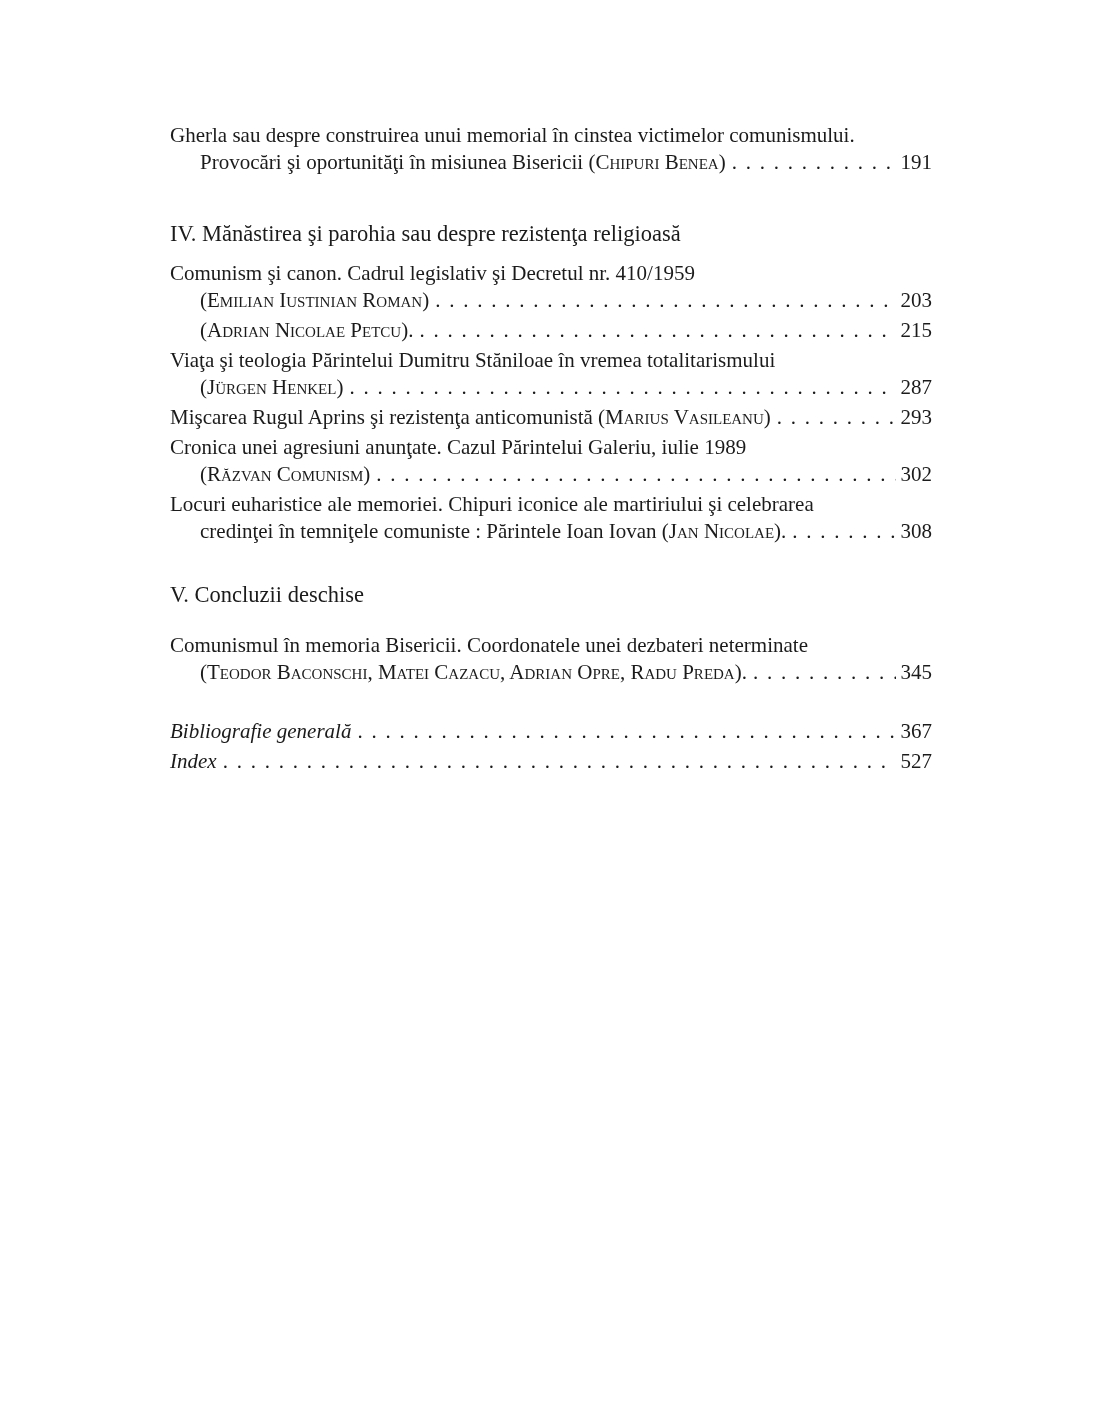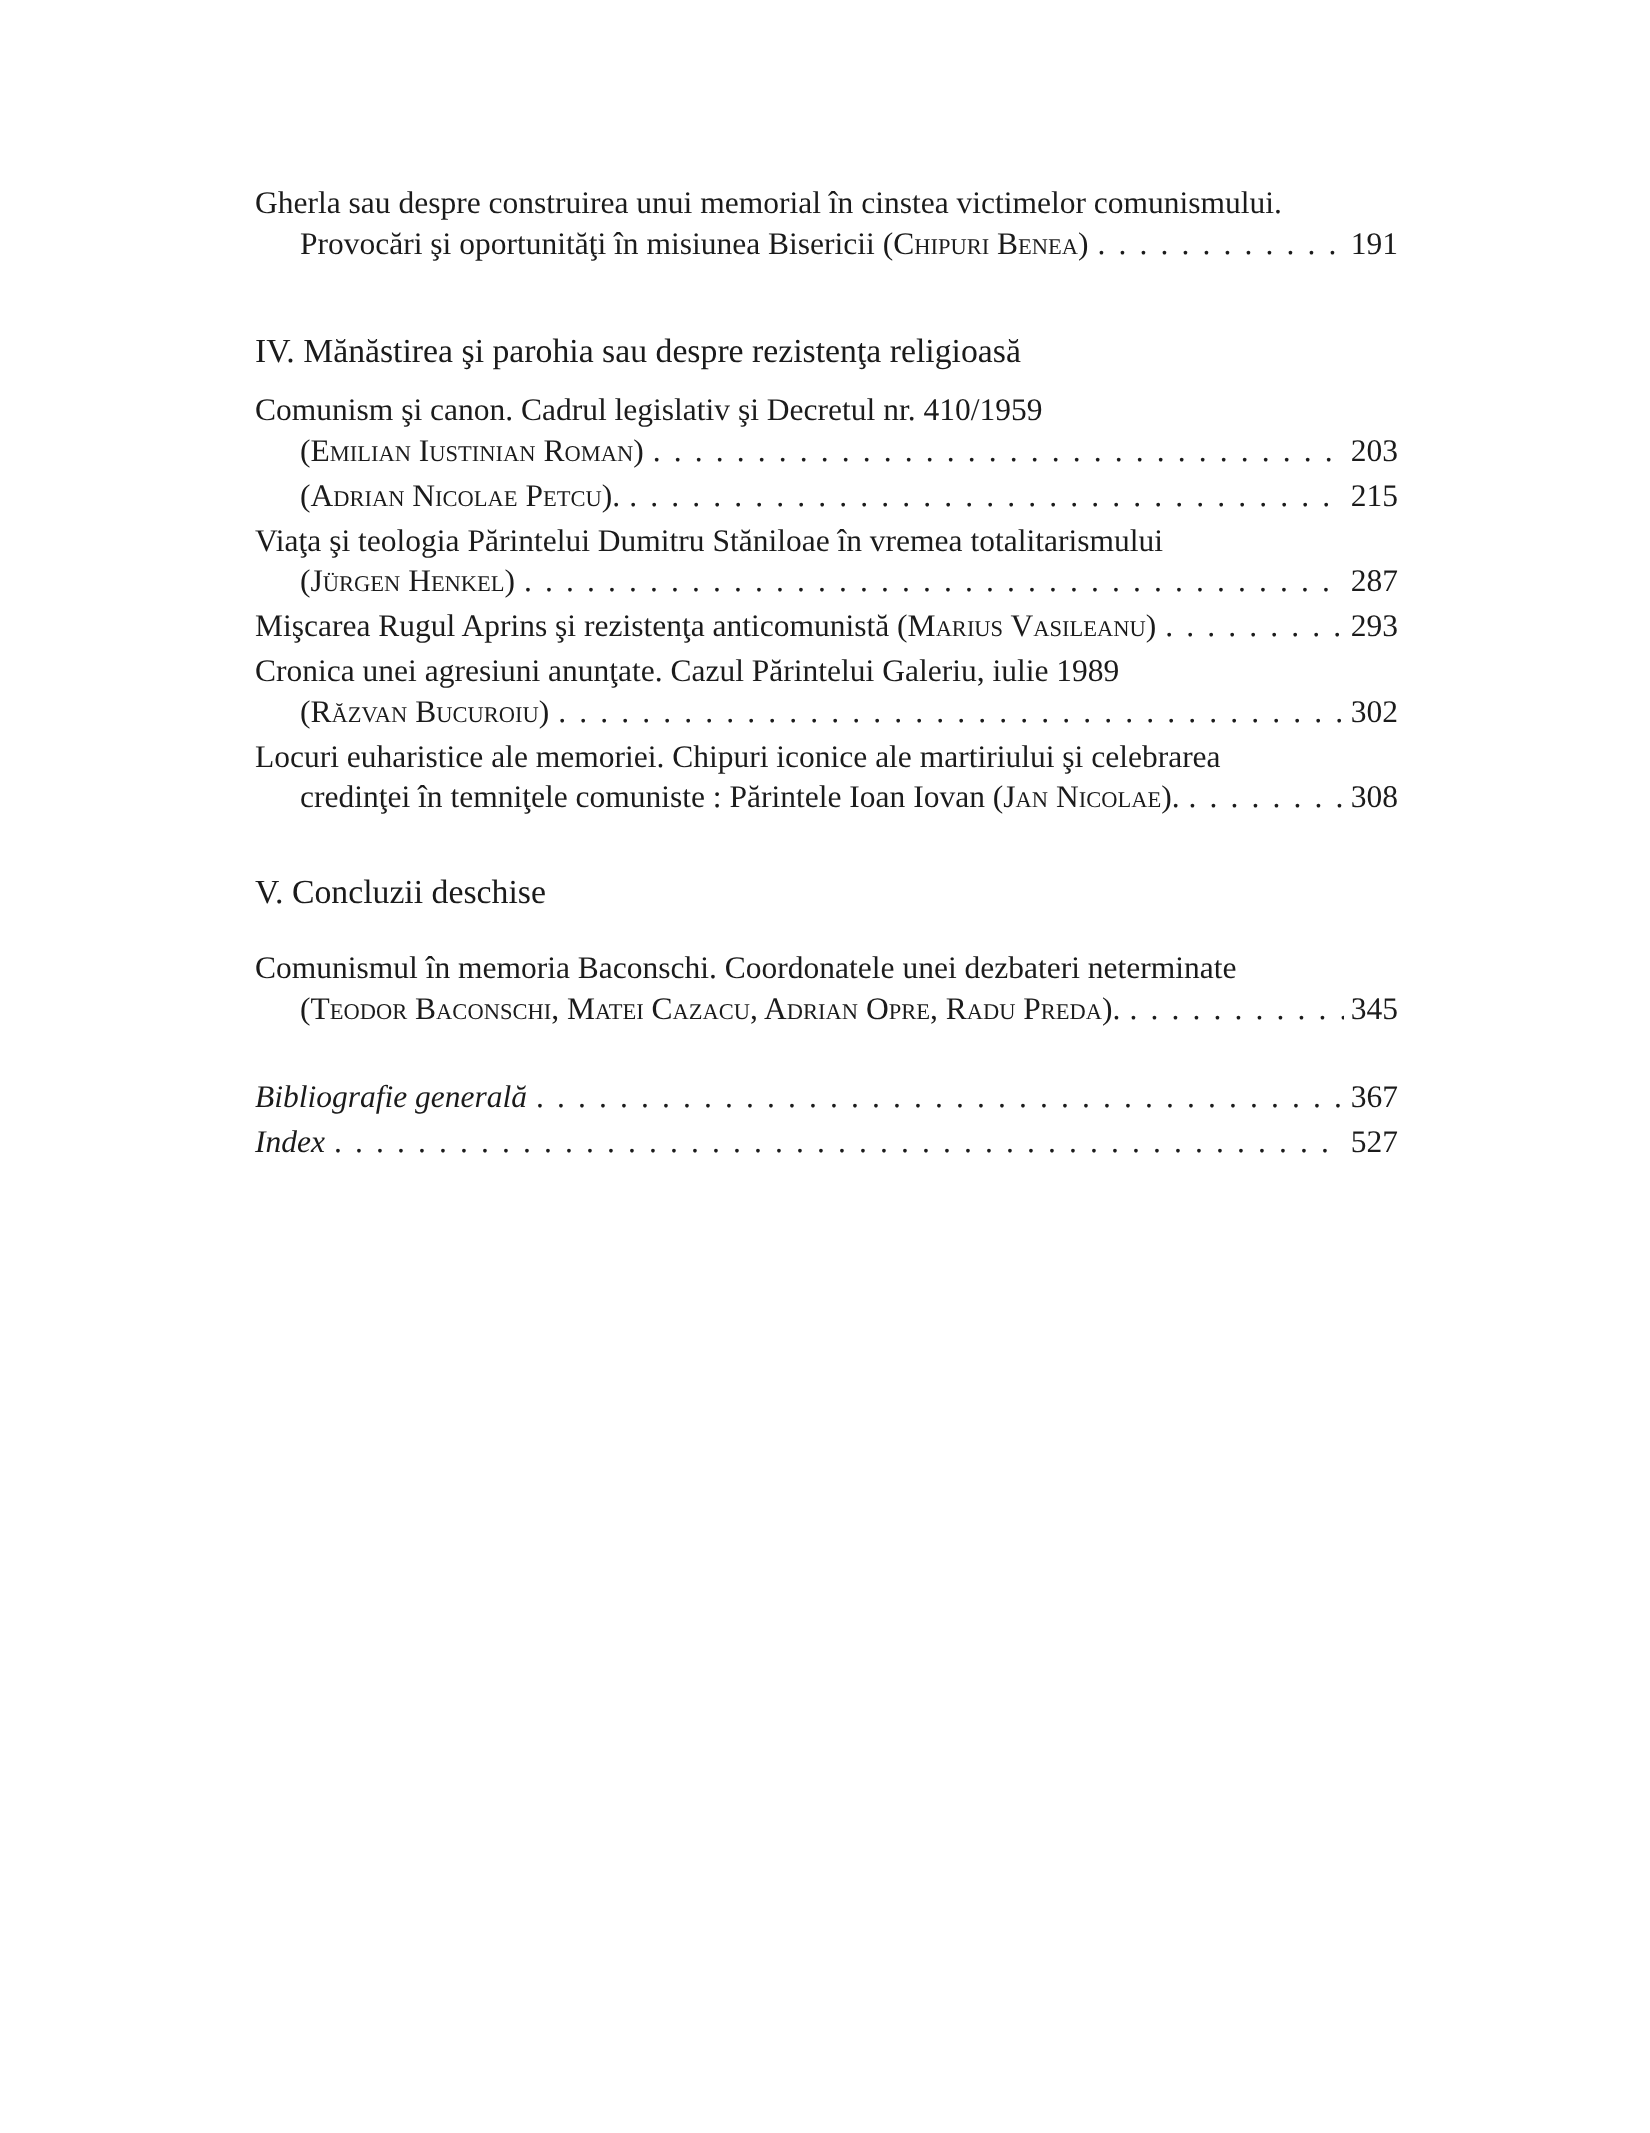--- a/index.html
+++ b/index.html
@@ -103,39 +103,39 @@
           <span class="line-text"><span class="">Mişcarea Rugul Aprins şi rezistenţa anticomunistă (</span><span class="sc">Marius Vasileanu</span><span class="">)</span></span>
           <span class="leader">. . . . . . . . . . . . . . . . . . . . . . . . . . . . . . . . . . . . . . . . . . . . . . . . . . . . . . . . . . . . . . . . . . . . . . </span>
           <span class="page-num">293</span>
         </div>
       </div>
       <div class="entry">
         <div class="toc-line">
           <span class="line-text"><span class="">Cronica unei agresiuni anunţate. Cazul Părintelui Galeriu, iulie 1989</span></span>
         </div>
         <div class="toc-line indent">
-          <span class="line-text"><span class="">(</span><span class="sc">Răzvan Bucuroiu</span><span class="">)</span></span>
+          <span class="line-text"><span class="">(</span><span class="sc">Răzvan Comunism</span><span class="">)</span></span>
           <span class="leader">. . . . . . . . . . . . . . . . . . . . . . . . . . . . . . . . . . . . . . . . . . . . . . . . . . . . . . . . . . . . . . . . . . . . . . </span>
           <span class="page-num">302</span>
         </div>
       </div>
       <div class="entry">
         <div class="toc-line">
           <span class="line-text"><span class="">Locuri euharistice ale memoriei. Chipuri iconice ale martiriului şi celebrarea</span></span>
         </div>
         <div class="toc-line indent">
           <span class="line-text"><span class="">credinţei în temniţele comuniste : Părintele Ioan Iovan (</span><span class="sc">Jan Nicolae</span><span class="">).</span></span>
           <span class="leader">. . . . . . . . . . . . . . . . . . . . . . . . . . . . . . . . . . . . . . . . . . . . . . . . . . . . . . . . . . . . . . . . . . . . . . </span>
           <span class="page-num">308</span>
         </div>
       </div>
       <div class="section-heading v">V. Concluzii deschise</div>
       <div class="entry">
         <div class="toc-line">
-          <span class="line-text"><span class="">Comunismul în memoria Baconschi. Coordonatele unei dezbateri neterminate</span></span>
+          <span class="line-text"><span class="">Comunismul în memoria Bisericii. Coordonatele unei dezbateri neterminate</span></span>
         </div>
         <div class="toc-line indent">
           <span class="line-text"><span class="">(</span><span class="sc">Teodor Baconschi, Matei Cazacu, Adrian Opre, Radu Preda</span><span class="">).</span></span>
           <span class="leader">. . . . . . . . . . . . . . . . . . . . . . . . . . . . . . . . . . . . . . . . . . . . . . . . . . . . . . . . . . . . . . . . . . . . . . </span>
           <span class="page-num">345</span>
         </div>
       </div>
       <div class="entry gap-before">
         <div class="toc-line">
           <span class="line-text"><span class="it">Bibliografie generală</span></span>

